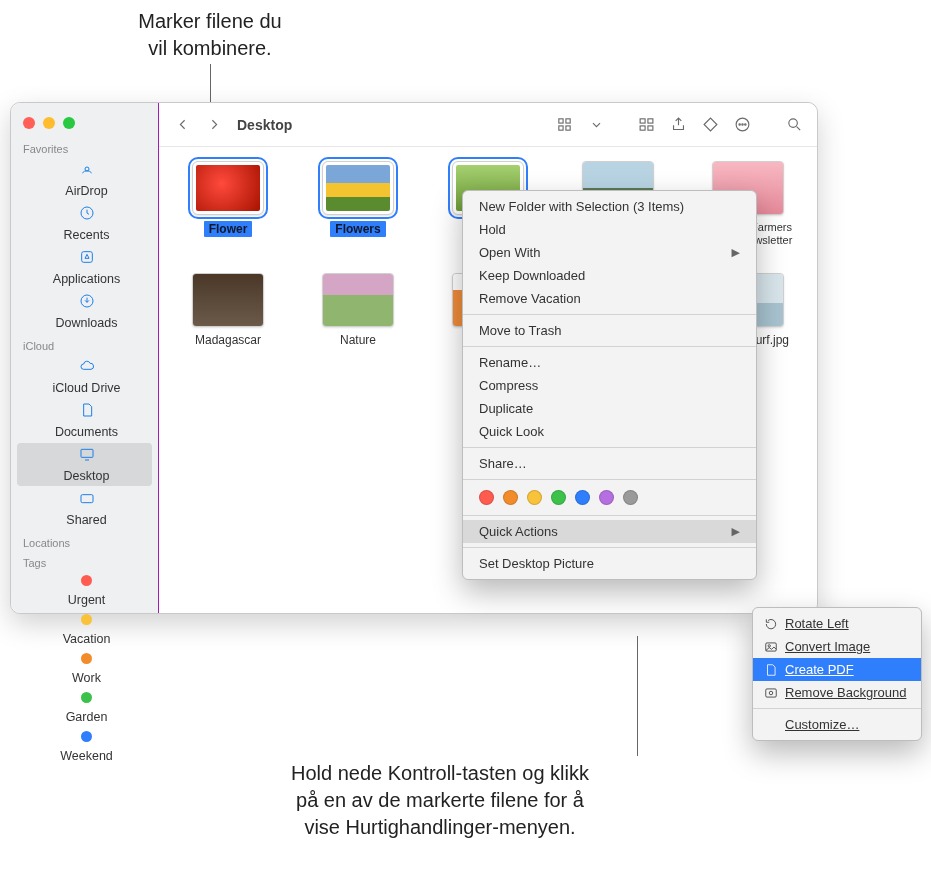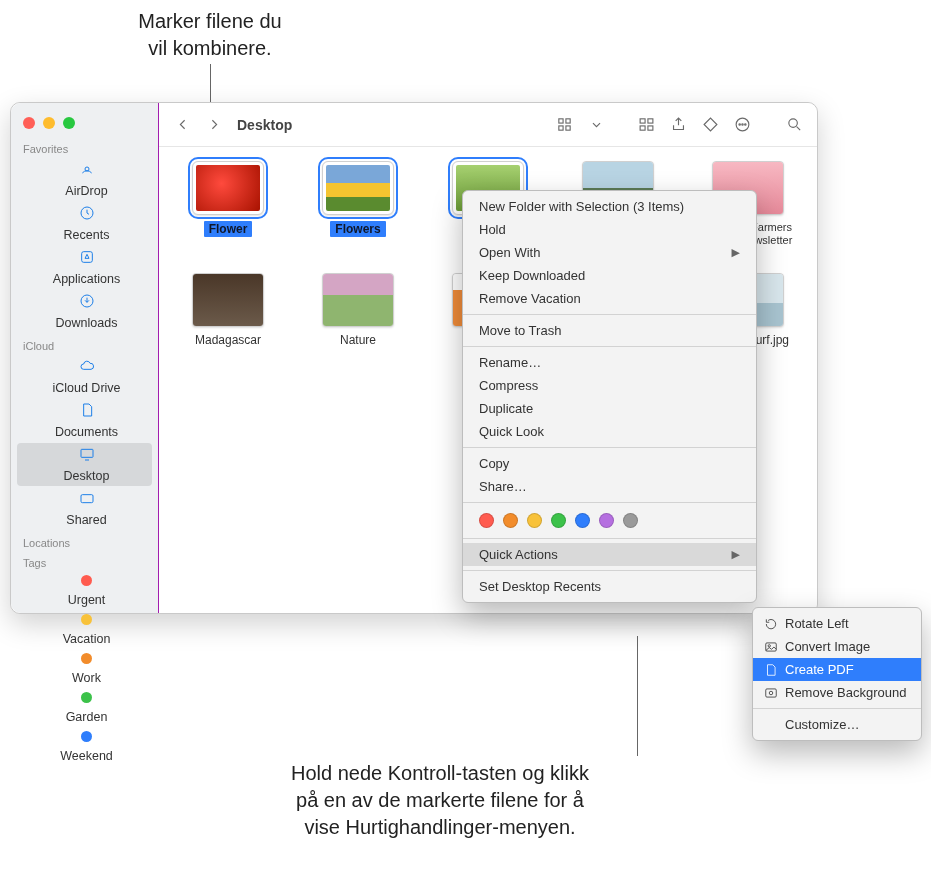--- a/index.html
+++ b/index.html
@@ -121,21 +121,21 @@
     left:752px; top:607px;
     width:170px;
     background:#f3f3f3;
     border:1px solid #bdbdbd;
     border-radius:6px;
     box-shadow:0 12px 30px rgba(0,0,0,0.28);
     padding:4px 0;
     font-size:13px;
     z-index:60;
   }
-  .smi{padding:4px 10px;display:flex;align-items:center;gap:7px;}
+  .smi{padding:4px 10px;display:flex;align-items:center;gap:7px;text-decoration:underline;}
   .smi.sel{background:#2f7efc;color:#fff;}
   .smi .ic{width:15px;height:15px;display:inline-flex;align-items:center;justify-content:center;}
   .smi .ic svg{width:14px;height:14px;stroke:currentColor;fill:none;stroke-width:1.4;}
   .chev{font-size:11px;color:#666;}
   
   .img-red{background:radial-gradient(circle at 40% 40%, #ff4a3d, #a81200);}
   .img-sun{background:linear-gradient(#7aa7d8 40%, #f4c430 40% 70%, #5a8b2f 70%);}
   .img-gar{background:linear-gradient(#a6d070,#6b9b37);}
   .img-lake{background:linear-gradient(#b8d4e3 50%,#5b7a56 50%);}
   .img-pink{background:linear-gradient(#f7b8c2,#e78a9a);}
@@ -422,43 +422,40 @@
       <span>Compress</span>
     </div>
   <div class="mi">
       <span>Duplicate</span>
     </div>
   <div class="mi">
       <span>Quick Look</span>
     </div>
   <div class="sep"></div>
   <div class="mi">
-      <span>Copy</span>
-    </div>
-  <div class="mi">
       <span>Share…</span>
     </div>
   <div class="sep"></div>
   <div class="tagrow">
     <span style="background:#ff5b4f"></span>
     <span style="background:#f28c2b"></span>
     <span style="background:#f8c23a"></span>
     <span style="background:#3cc24a"></span>
     <span style="background:#2f7efc"></span>
     <span style="background:#b56fe0"></span>
     <span style="background:#9a9a9a"></span>
   </div>
   <div class="sep"></div>
   <div class="mi hover">
       <span>Quick Actions</span>
       <span class="chev">▶</span>
     </div>
   <div class="sep"></div>
   <div class="mi">
-      <span>Set Desktop Recents</span>
+      <span>Set Desktop Picture</span>
     </div>
 </div>
 
 <div class="submenu">
   <div class="smi">
     <span class="ic">
         <svg viewBox="0 0 24 24">
           <path d="M4 12a8 8 0 1 0 3-6M4 4v5h5"></path>
         </svg>
       </span>

